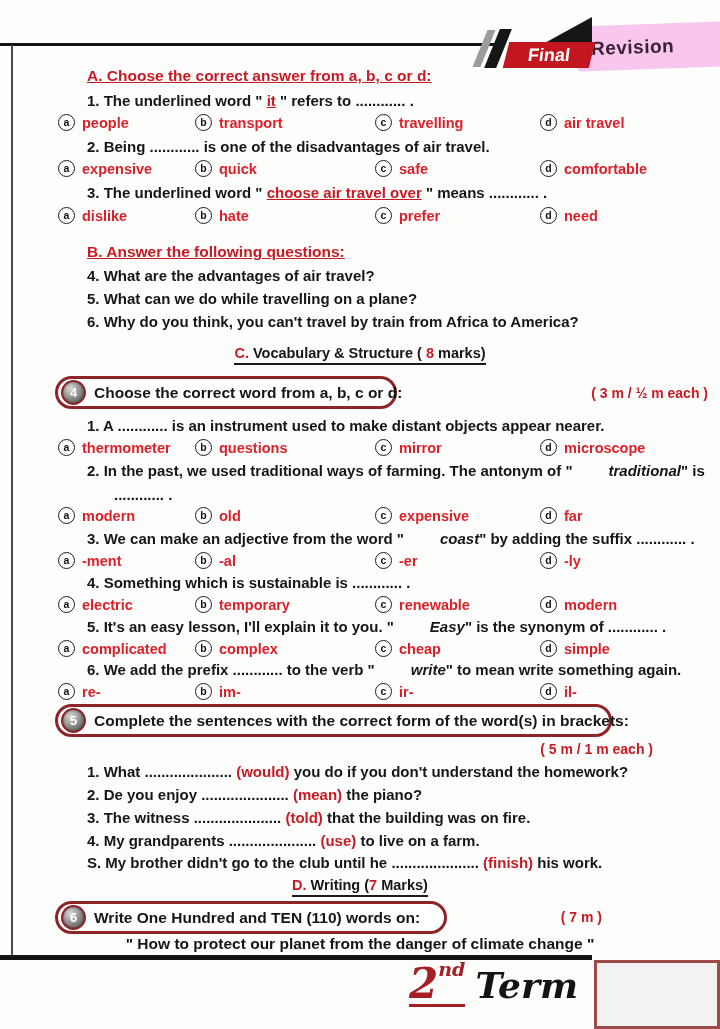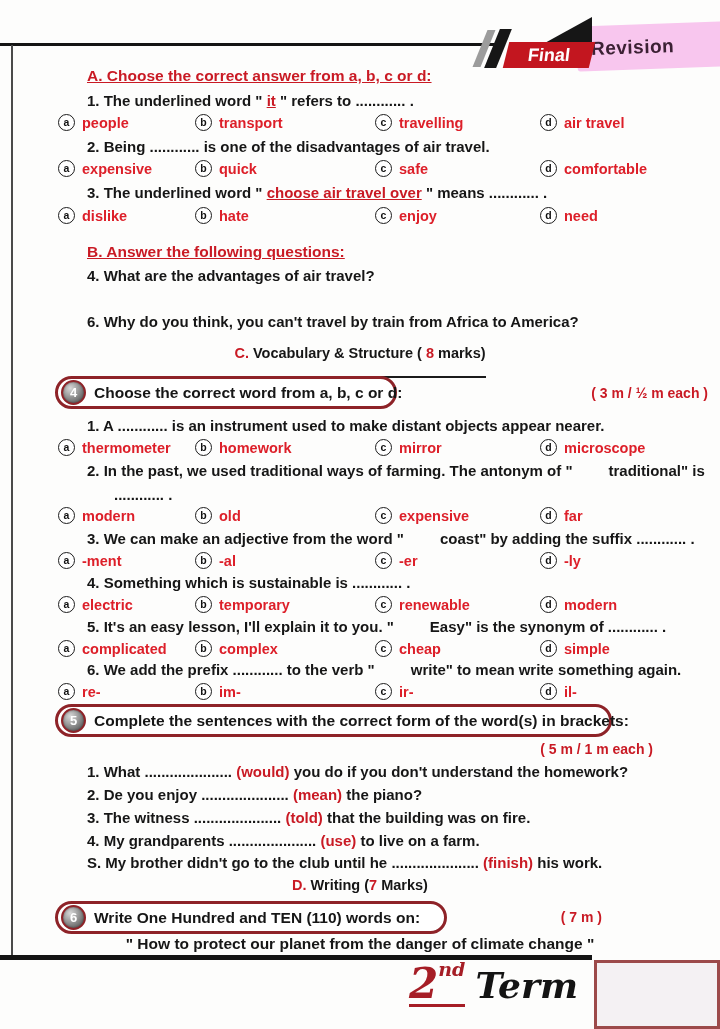--- a/index.html
+++ b/index.html
@@ -24,24 +24,24 @@
         clip-path:polygon(100% 0,100% 100%,0 100%);}
   .bred{position:absolute;left:506px;top:42px;width:86px;height:26px;background:#c3161f;
         transform:skewX(-14deg);display:flex;align-items:center;justify-content:center;}
   .bred span{color:#fff;font-size:18px;transform:skewX(7deg);}
   .sgray{position:absolute;left:480px;top:30px;width:8px;height:37px;background:#9c9c9c;transform:skewX(-22deg);}
   .sblack{position:absolute;left:492px;top:29px;width:12px;height:39px;background:#161616;transform:skewX(-22deg);}
   
   .row{position:absolute;left:58px;font-size:15px;white-space:nowrap;margin-left:29px;}
   .row .r{color:var(--red);}
   .u{text-decoration:underline;text-align:right;}
-  .it{padding-left:36px;}
+  .it{font-style:italic;padding-left:36px;}
   .sechead{color:var(--red);text-decoration:underline;font-size:15.5px;}
   .center{position:absolute;left:0;width:720px;text-align:center;}
-  .headmix{display:inline-block;border-bottom:2px solid #1b1b1b;padding-bottom:15px;font-size:14.5px;}
+  .headmix{display:inline-block;border-bottom:2px solid #1b1b1b;padding-bottom:2px;font-size:14.5px;}
   .headmix .r{color:var(--red);}
   
   .opts{position:absolute;left:58px;width:655px;display:grid;
         grid-template-columns:137px 180px 165px 1fr;font-size:14.5px;}
   .opt{display:flex;align-items:center;gap:7px;}
   .circ{flex:0 0 auto;width:15px;height:15px;border:1.6px solid #1c1c1c;border-radius:50%;
         display:inline-flex;align-items:center;justify-content:center;font-size:10.5px;color:#111;line-height:1;background:#fff;}
   .olabel{color:var(--redopt);}
   
   .qbox{position:absolute;left:55px;height:33px;border:3.5px solid var(--maroon);border-radius:17px;
@@ -128,30 +128,31 @@
     <div class="opt">
         <span class="circ">a</span>
         <span class="olabel">dislike</span>
       </div>
     <div class="opt">
         <span class="circ">b</span>
         <span class="olabel">hate</span>
       </div>
     <div class="opt">
         <span class="circ">c</span>
-        <span class="olabel">enjoy</span>
+        <span class="olabel">prefer</span>
       </div>
     <div class="opt">
         <span class="circ">d</span>
         <span class="olabel">need</span>
       </div>
   </div>
 
   <div class="row sechead" style="top:243px">B. Answer the following questions:</div>
   <div class="row" style="top:267px">4. What are the advantages of air travel?</div>
+  <div class="row" style="top:290px">5. What can we do while travelling on a plane?</div>
   <div class="row" style="top:313px">6. Why do you think, you can't travel by train from Africa to America?</div>
 
   <div class="center" style="top:344px">
     <span class="headmix">
       <span class="r">C.</span><span> Vocabulary &amp; Structure ( </span><span class="r">8</span><span> marks)</span>
     </span>
   </div>
 
   <div class="qbox" style="top:376px;width:342px">
     <span class="qnum">4</span>
@@ -160,21 +161,21 @@
   <div class="marks" style="top:385px;right:12px">( 3 m / ½ m each )</div>
 
   <div class="row" style="top:417px">1. A ............ is an instrument used to make distant objects appear nearer.</div>
   <div class="opts" style="top:439px">
     <div class="opt">
         <span class="circ">a</span>
         <span class="olabel">thermometer</span>
       </div>
     <div class="opt">
         <span class="circ">b</span>
-        <span class="olabel">homework</span>
+        <span class="olabel">questions</span>
       </div>
     <div class="opt">
         <span class="circ">c</span>
         <span class="olabel">mirror</span>
       </div>
     <div class="opt">
         <span class="circ">d</span>
         <span class="olabel">microscope</span>
       </div>
   </div>

